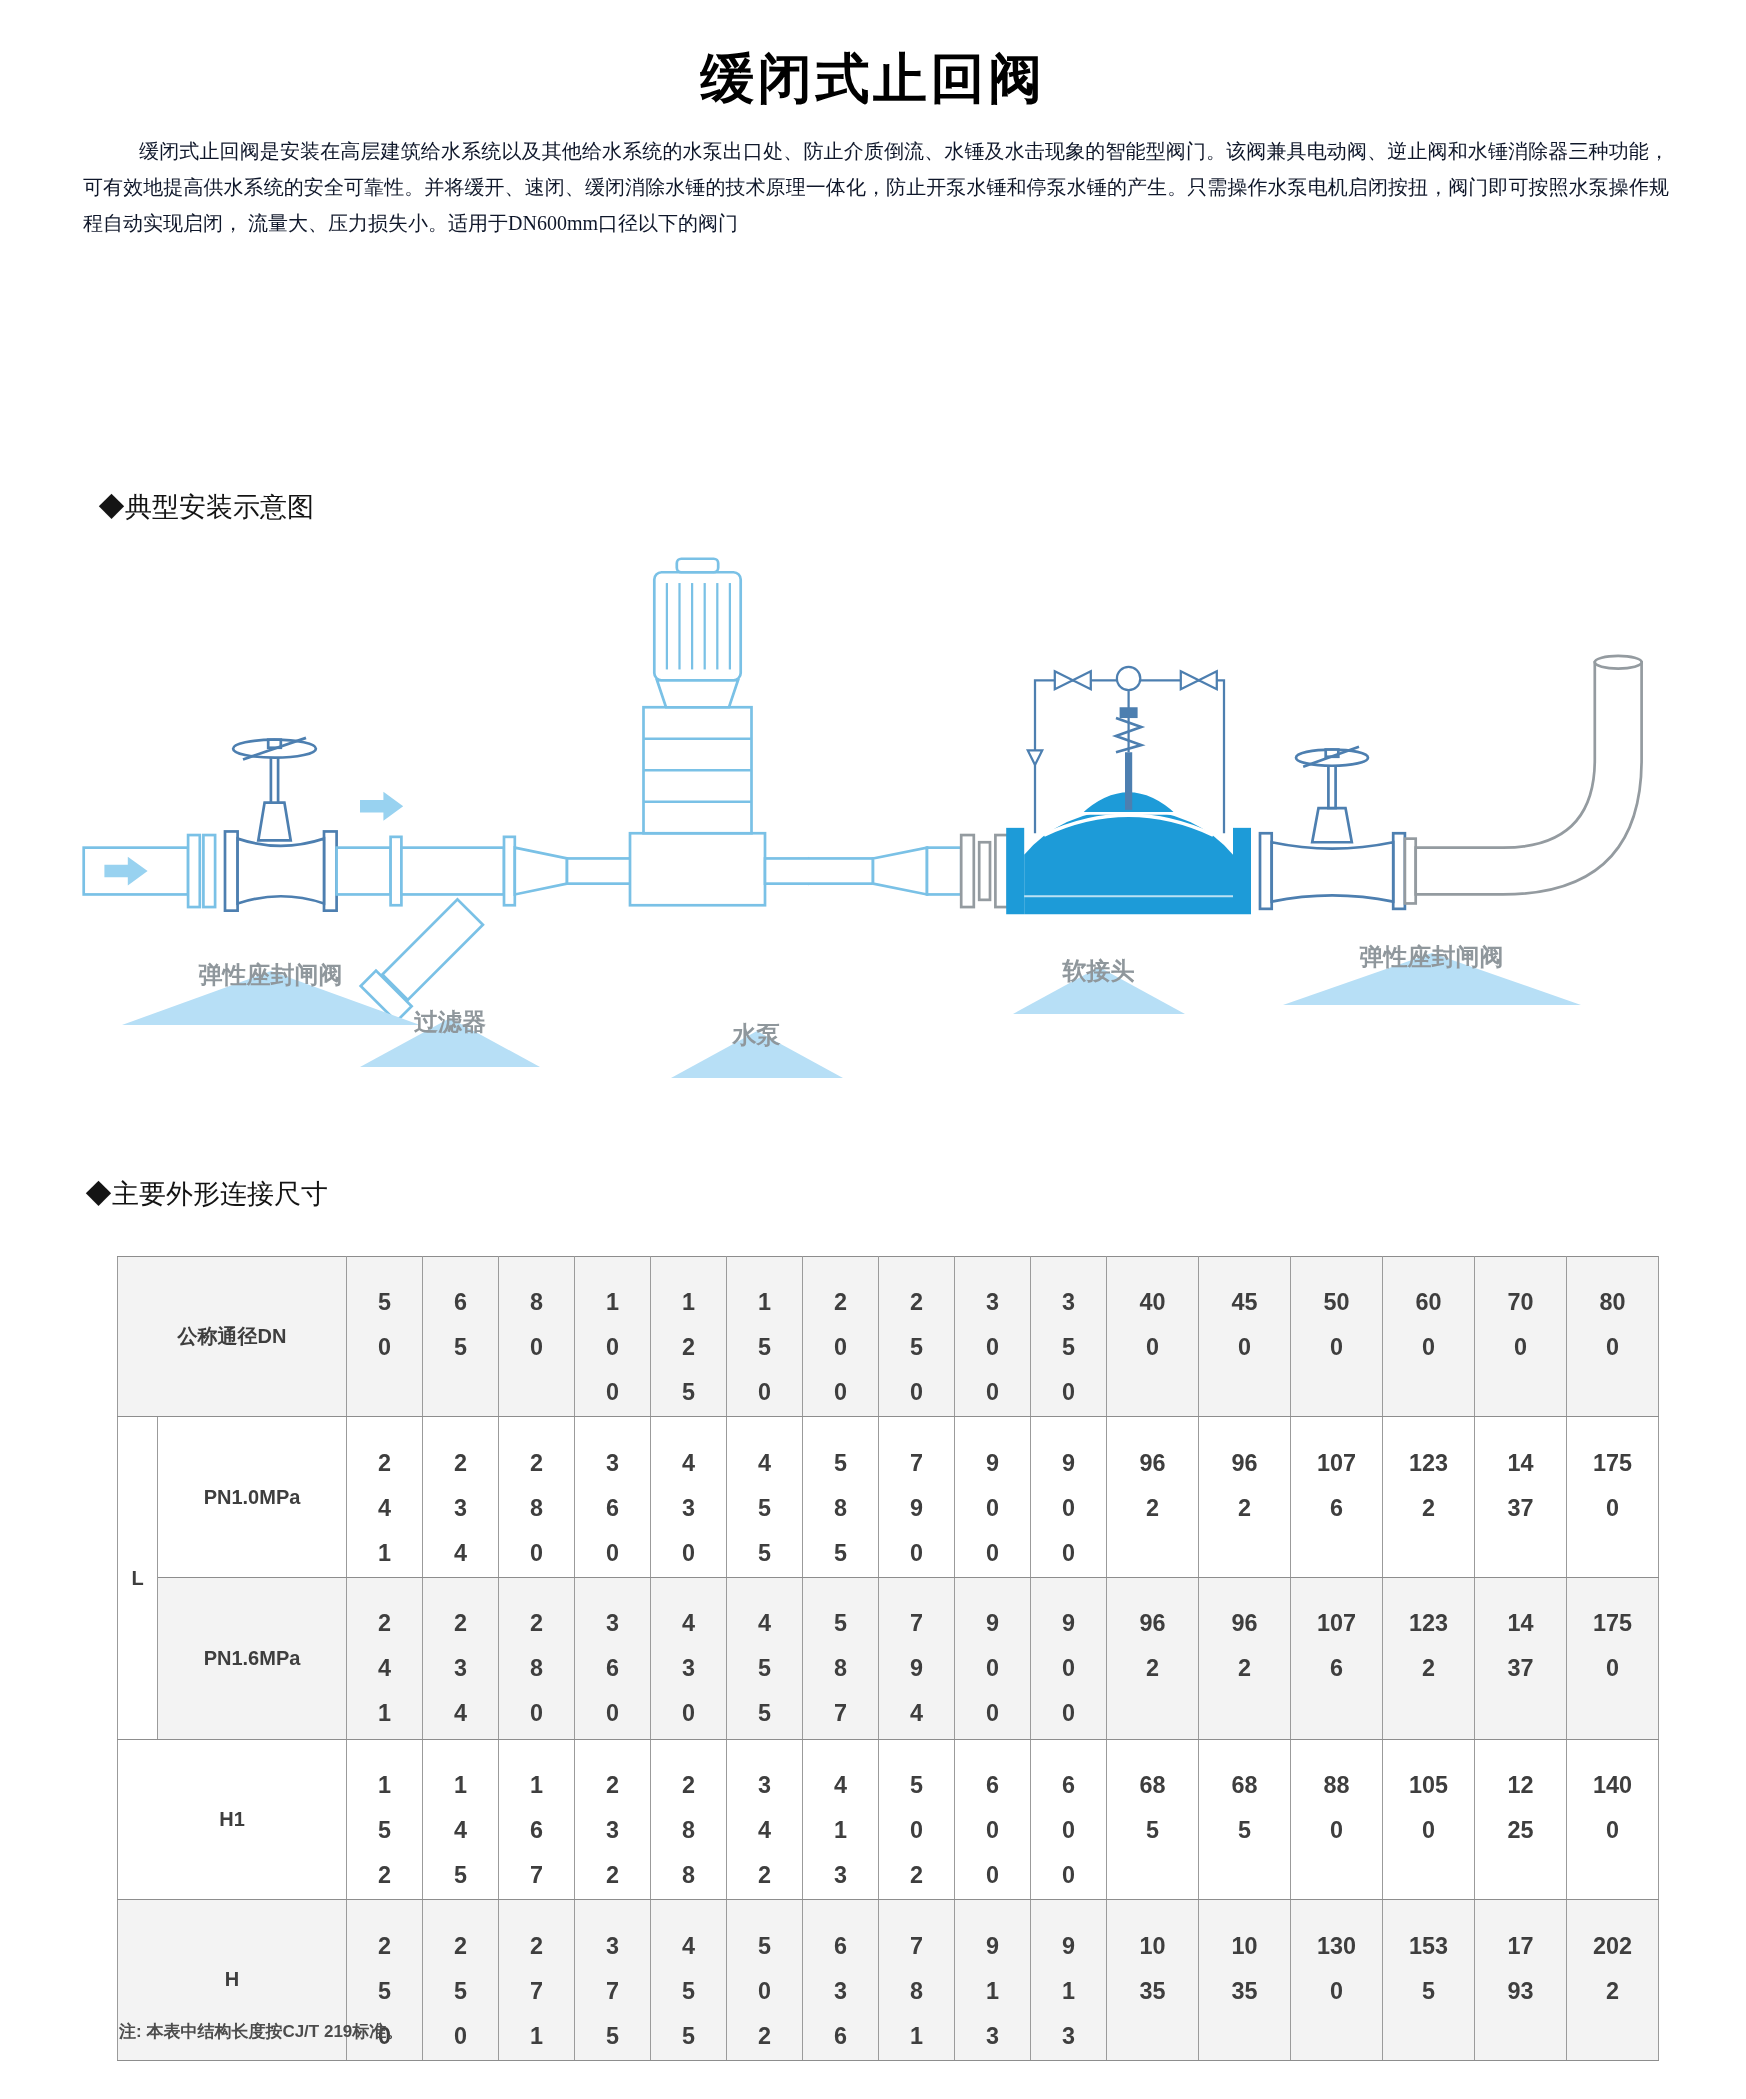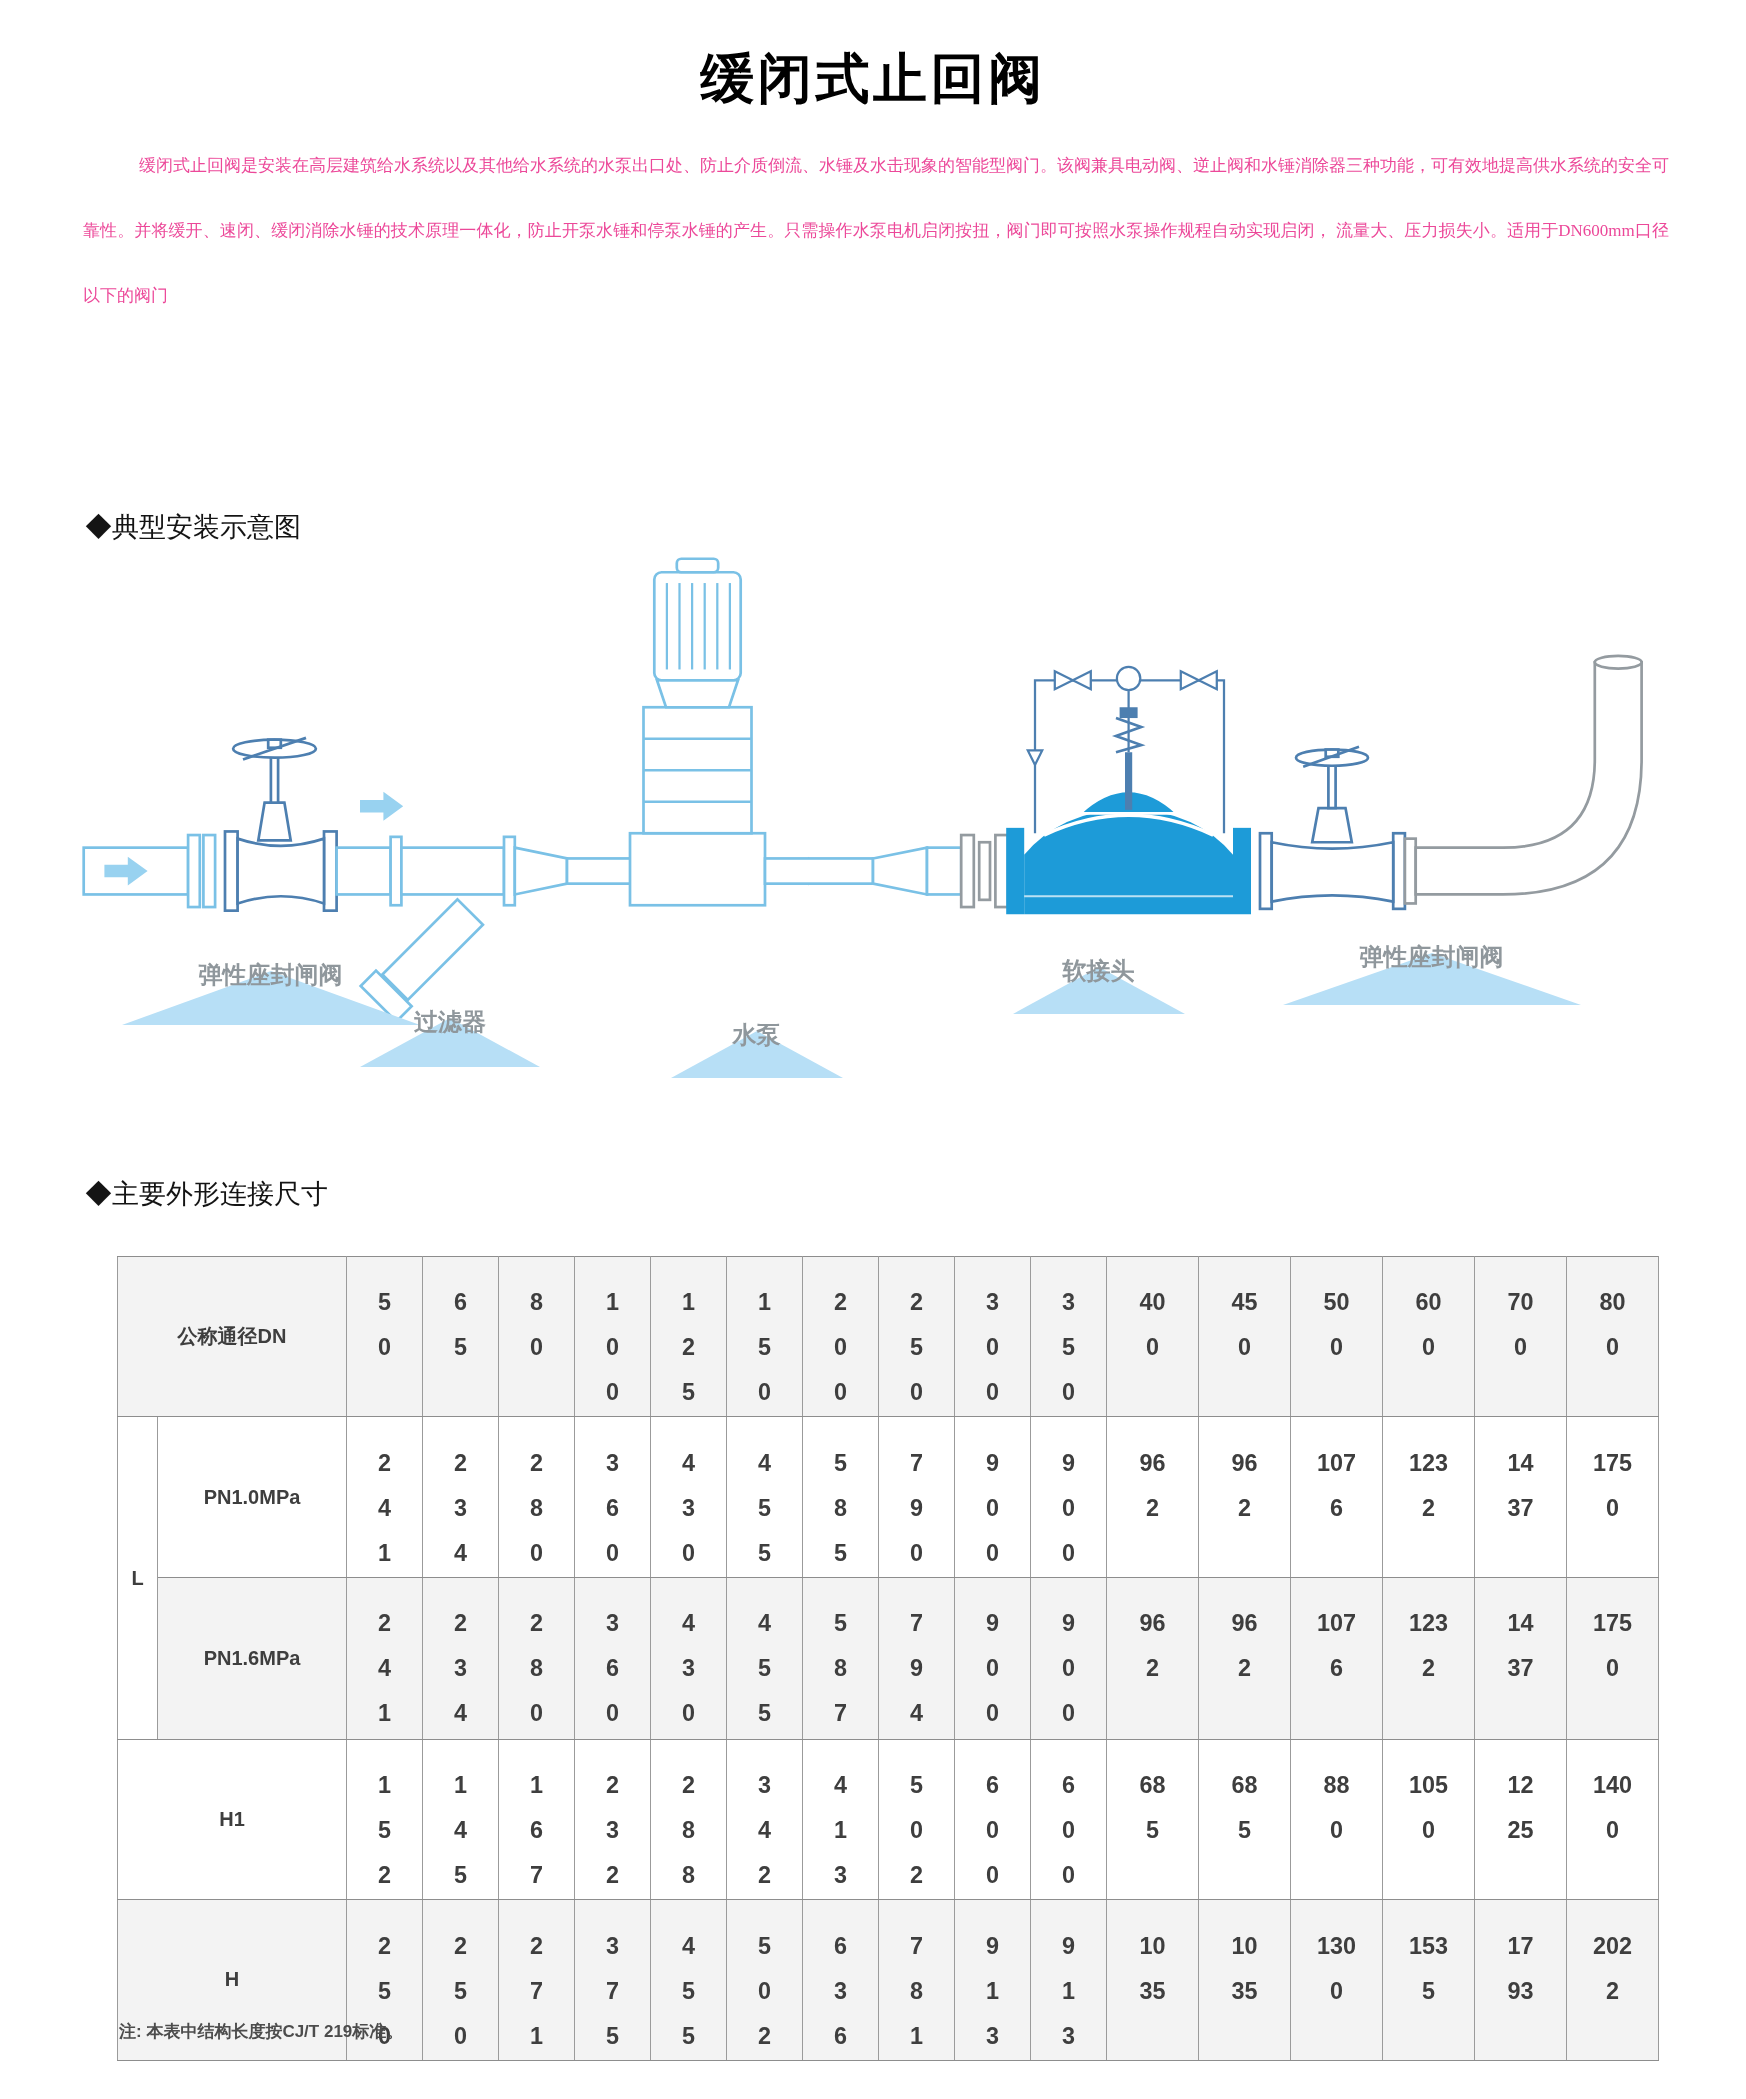--- a/index.html
+++ b/index.html
@@ -2,25 +2,25 @@
 <html style="font-size:14.4px"><head>
 <meta charset="utf-8">
 <style>
   html,body{margin:0;padding:0;background:#ffffff;}
   body{width:1746px;height:2099px;position:relative;font-family:"Liberation Sans",sans-serif;}
 
   .title{position:absolute;top:31px;left:0;width:100%;text-align:center;
          font-family:"Liberation Serif",serif;font-size:54px;font-weight:bold;color:#000;letter-spacing:3.6px;margin-top:12px;}
 
   .intro{position:absolute;left:83px;top:133px;width:1586px;
-         font-family:"Liberation Serif",serif;font-size:17px;line-height:65px;color:#ec4899;
+         font-family:"Liberation Serif",serif;font-size:20px;line-height:36px;color:#0f172a;
          text-align:justify;text-indent:56px;}
 
   .sec{position:absolute;font-family:"Liberation Serif",serif;font-size:27px;color:#141414;}
-  #sec-diagram{left:85px;top:489px;margin-top:20px;}
+  #sec-diagram{left:98px;top:489px;}
   #sec-table{left:85px;top:1176px;}
 
   .diagram{position:absolute;left:81px;top:536px;width:1611px;height:599px;font-family:Liberation Serif, serif;}
   .diagram svg{position:absolute;left:0;top:0;}
 
   .dlabel{position:absolute;display:flex;flex-direction:column;align-items:center;}
   .dlabel .txt{position:relative;z-index:2;font-size:24px;font-weight:bold;color:#8f979c;white-space:nowrap;}
   .dlabel .tri{width:0;height:0;border-style:solid;border-color:transparent;
                border-bottom-color:#b7dff6;margin-top:-23.4px;z-index:1;}
 

